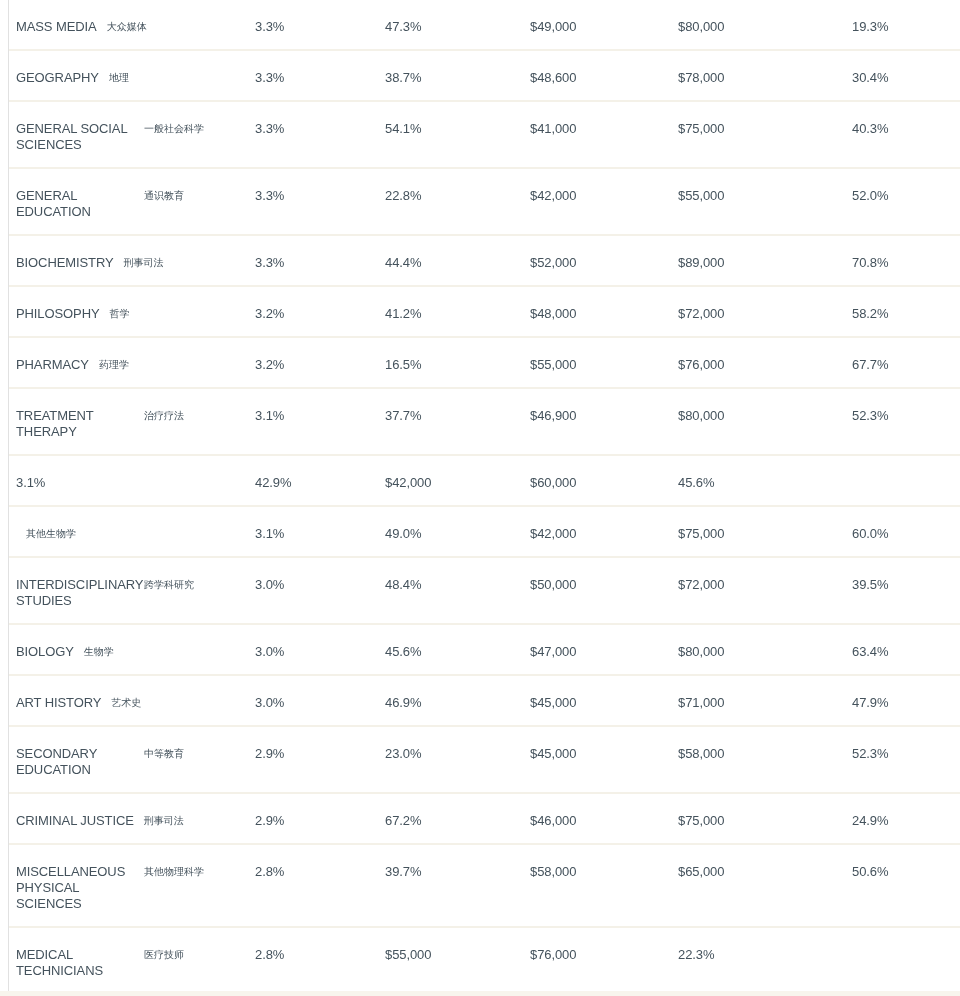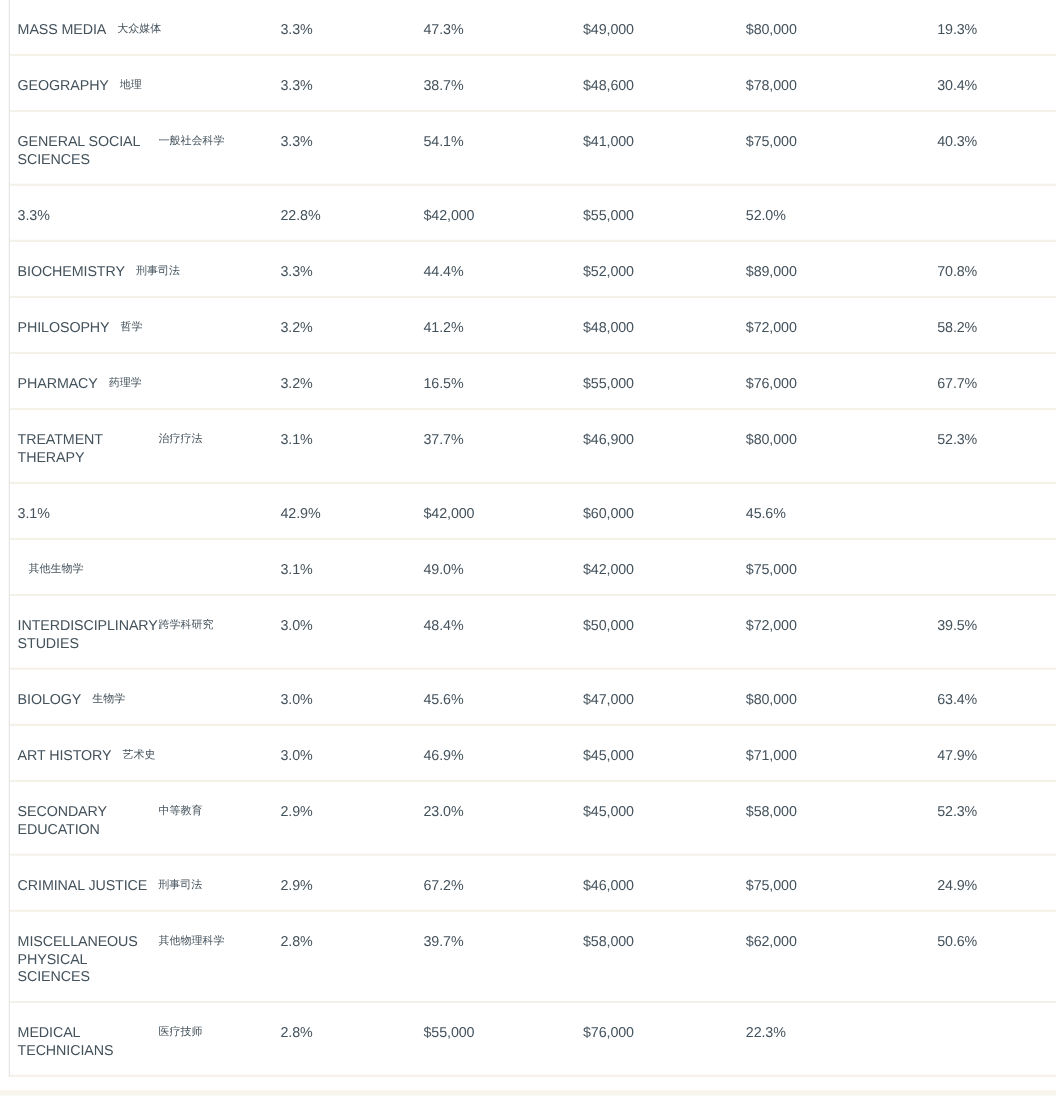--- a/index.html
+++ b/index.html
@@ -80,20 +80,24 @@
       <span class="zh-name">一般社会科学</span>
     </div>
     <div class="val">3.3%</div>
     <div class="val">54.1%</div>
     <div class="val">$41,000</div>
     <div class="val">$75,000</div>
     <div class="val">40.3%</div>
   </div>
 
   <div class="row">
+    <div class="name-cell">
+      <span class="en-name">GENERAL EDUCATION</span>
+      <span class="zh-name">通识教育</span>
+    </div>
     <div class="val">3.3%</div>
     <div class="val">22.8%</div>
     <div class="val">$42,000</div>
     <div class="val">$55,000</div>
     <div class="val">52.0%</div>
   </div>
 
   <div class="row">
     <div class="name-cell">
       <span class="en-name">BIOCHEMISTRY</span>
@@ -151,20 +155,21 @@
   </div>
 
   <div class="row">
     <div class="name-cell">
       <span class="zh-name">其他生物学</span>
     </div>
     <div class="val">3.1%</div>
     <div class="val">49.0%</div>
     <div class="val">$42,000</div>
     <div class="val">$75,000</div>
+    <div class="val">60.0%</div>
   </div>
 
   <div class="row">
     <div class="name-cell">
       <span class="en-name">INTERDISCIPLINARY STUDIES</span>
       <span class="zh-name">跨学科研究</span>
     </div>
     <div class="val">3.0%</div>
     <div class="val">48.4%</div>
     <div class="val">$50,000</div>
@@ -221,21 +226,21 @@
   </div>
 
   <div class="row">
     <div class="name-cell">
       <span class="en-name">MISCELLANEOUS PHYSICAL SCIENCES</span>
       <span class="zh-name">其他物理科学</span>
     </div>
     <div class="val">2.8%</div>
     <div class="val">39.7%</div>
     <div class="val">$58,000</div>
-    <div class="val">$62,000</div>
+    <div class="val">$65,000</div>
     <div class="val">50.6%</div>
   </div>
 
   <div class="row">
     <div class="name-cell">
       <span class="en-name">MEDICAL TECHNICIANS</span>
       <span class="zh-name">医疗技师</span>
     </div>
     <div class="val">2.8%</div>
     <div class="val">$55,000</div>

